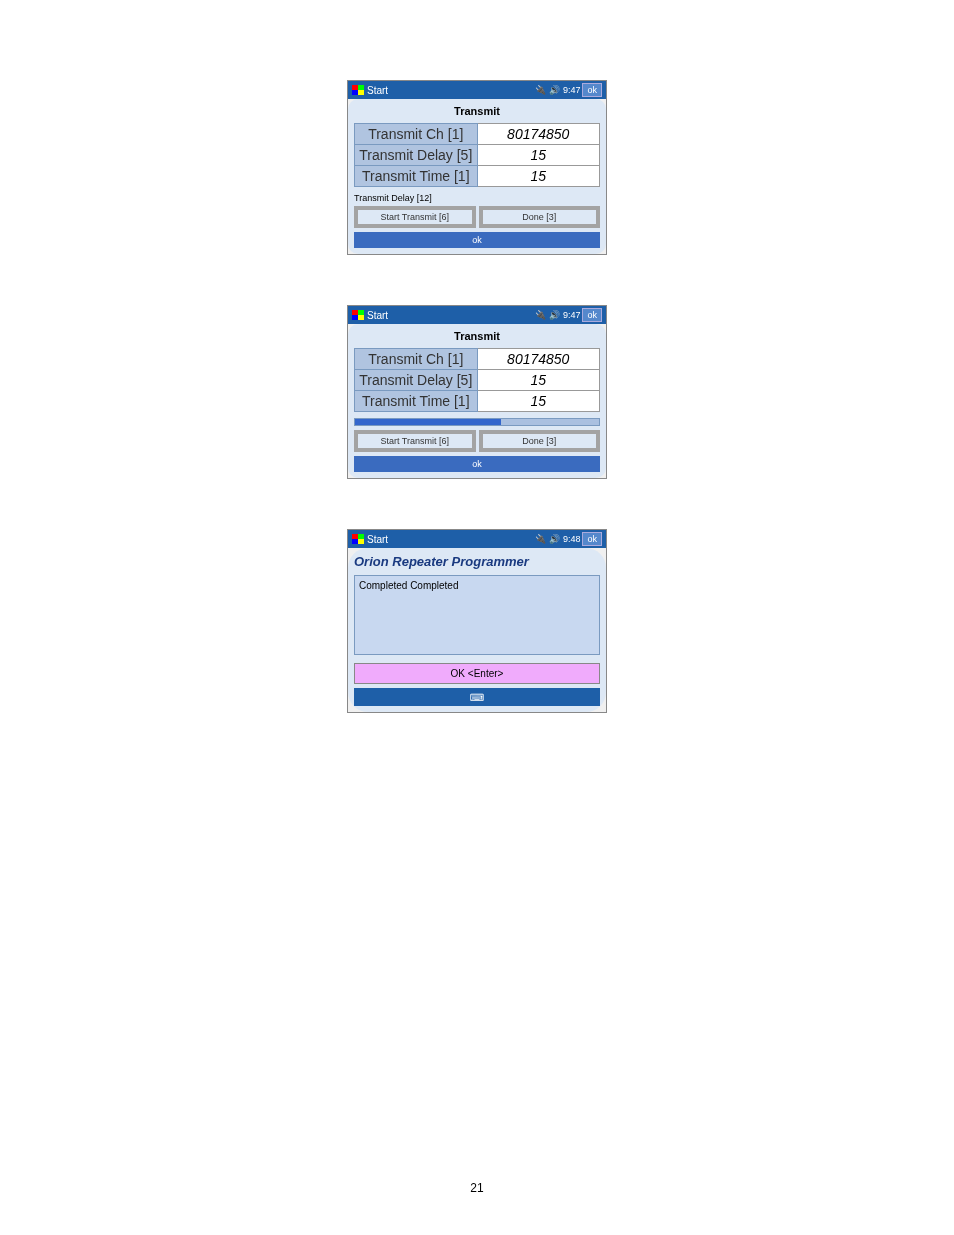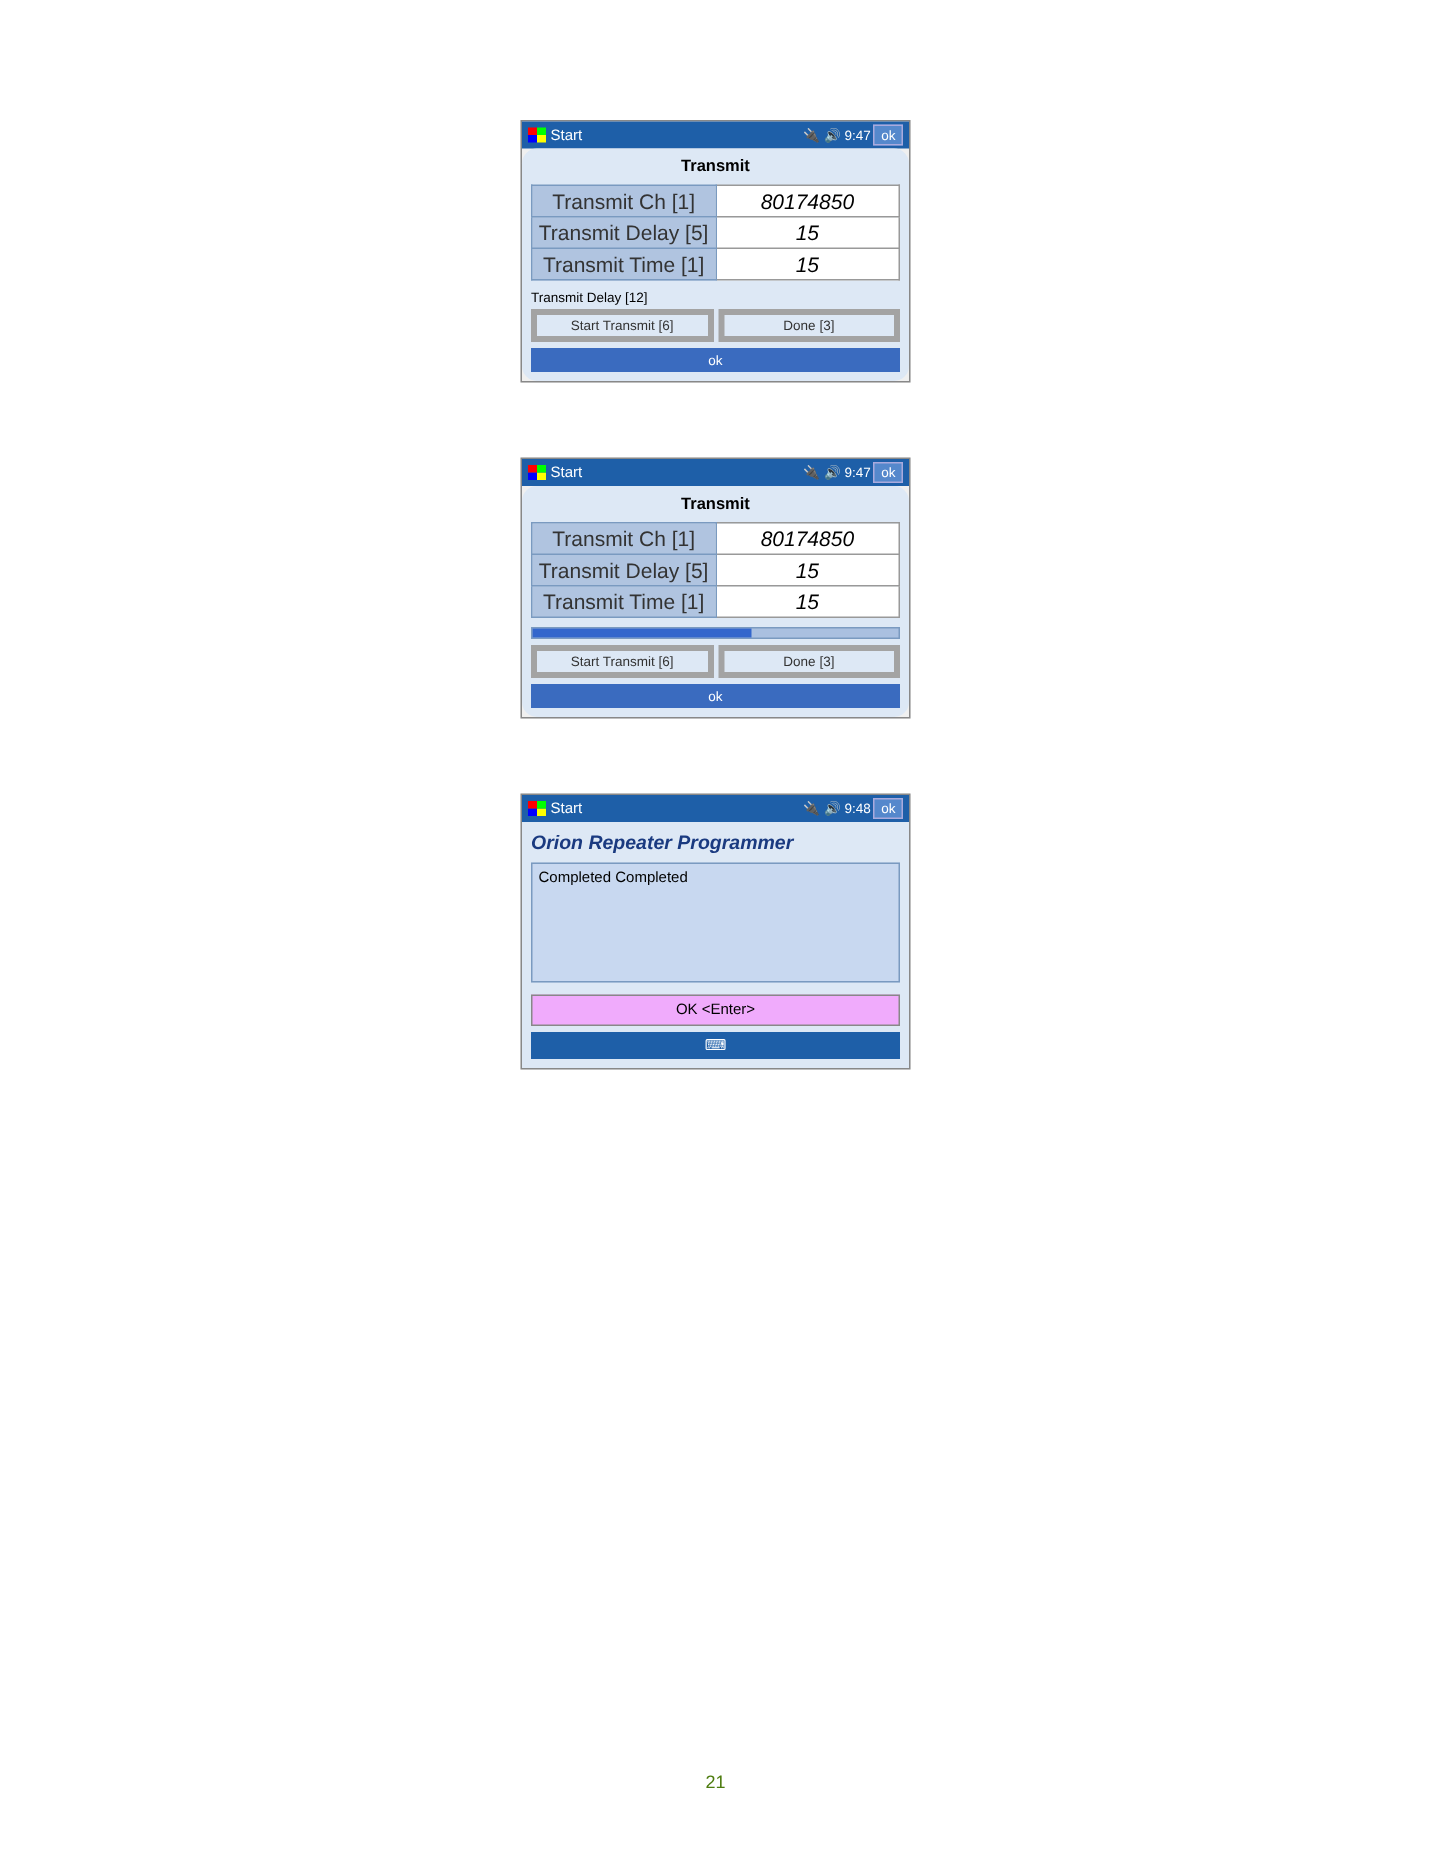--- a/index.html
+++ b/index.html
@@ -170,20 +170,21 @@
 
     .taskbar-keyboard-icon {
       color: white;
       font-size: 10px;
     }
 
     
     .orion-window-body {
       background: #dde8f5;
       padding: 6px 6px;
+      border-radius: 20px;
     }
 
     .orion-title {
       font-size: 13px;
       font-weight: bold;
       color: #1a3a80;
       margin-bottom: 6px;
       font-style: italic;
     }
 
@@ -204,21 +205,21 @@
       padding: 4px;
       font-size: 10px;
       text-align: center;
       cursor: pointer;
       margin-bottom: 4px;
     }
 
     .page-number {
       margin-top: auto;
       font-size: 12px;
-      color: #4d7c0f;
+      color: #000000;
       padding-top: 20px;
     }
 
     
     .win-flag {
       display: inline-block;
       width: 12px;
       height: 10px;
       position: relative;
     }

